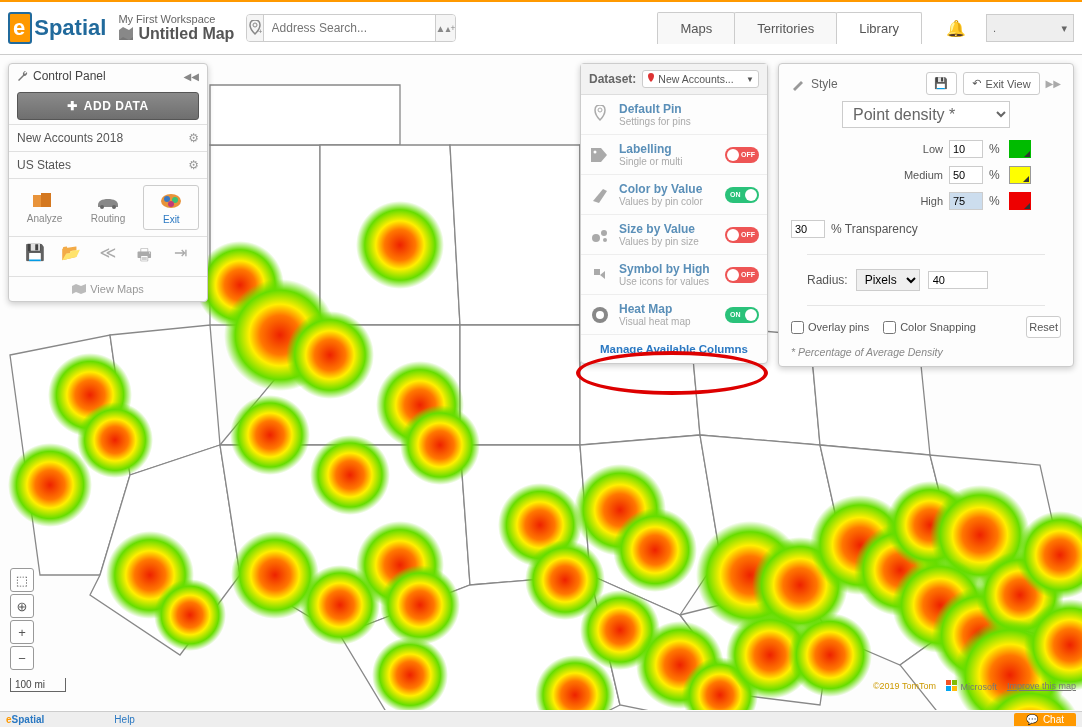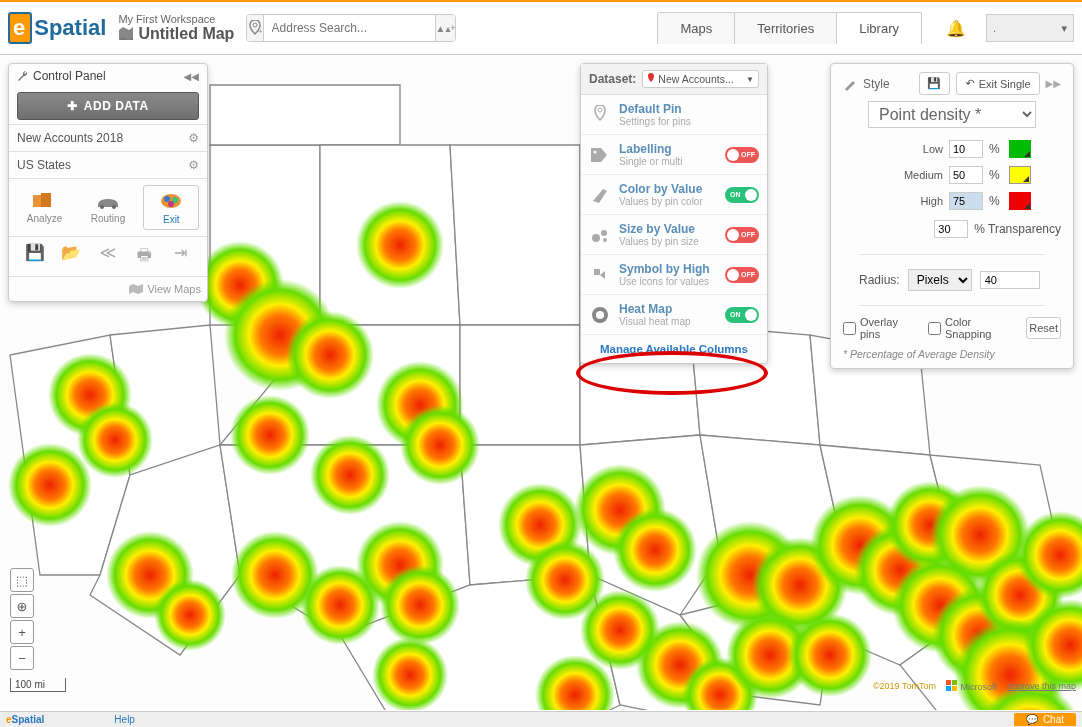--- a/index.html
+++ b/index.html
@@ -36,21 +36,21 @@
 .ctrl-collapse { margin-left:auto; color:#888; font-size:10px; }
 .add-data { margin: 4px 8px; background: linear-gradient(#8a8a8a,#6f6f6f); color:#fff; border:1px solid #555; border-radius:3px; padding:6px 0; text-align:center; font-size:12px; font-weight:bold; letter-spacing:0.5px; display:flex; align-items:center; justify-content:center; gap:6px;}
 .dataset-row { display:flex; align-items:center; padding: 6px 8px; border-top:1px solid #e0e0e0; color:#555; font-size:12px; }
 .dataset-row .gear { margin-left:auto; color:#999; }
 .tools-row { display:flex; justify-content:space-around; padding:6px 4px; border-top:1px solid #e0e0e0; }
 .tool { display:flex; flex-direction:column; align-items:center; gap:2px; font-size:10px; color:#888; width:56px; padding:4px 0; }
 .tool.active { color:#2a78c2; border:1px solid #ccc; border-radius:3px; }
 .tool svg { width:28px; height:22px; }
 .icons-row { display:flex; justify-content:space-around; padding:6px 8px; border-top:1px solid #e0e0e0; color:#aaa; }
 .icons-row span { width:20px; text-align:center; }
-.view-maps { text-align:center; padding:6px; color:#999; font-size:11px; border-top:1px solid #e0e0e0; display:flex; align-items:center; justify-content:flex-end; gap:4px;}
+.view-maps { text-align:center; padding:6px; color:#999; font-size:11px; border-top:1px solid #e0e0e0; display:flex; align-items:center; justify-content:center; gap:4px;}
 
 
 .ds-panel { position:absolute; top:8px; left:580px; width:188px; background:#fdfdfd; border:1px solid #ccc; border-radius:4px; box-shadow:0 2px 6px rgba(0,0,0,0.2); font-size:12px; }
 .ds-header { display:flex; align-items:center; padding:6px 8px; background:#f2f2f2; border-bottom:1px solid #ddd; }
 .ds-header .lbl { color:#666; font-weight:bold; margin-right:6px; }
 .ds-select { flex:1; border:1px solid #ccc; background:#fff; border-radius:3px; padding:2px 4px; display:flex; align-items:center; font-size:10.5px; color:#555; }
 .ds-select svg { margin-right:3px; }
 .ds-select .arrow { margin-left:auto; font-size:8px; }
 .ds-item { display:flex; align-items:center; padding:7px 8px; border-bottom:1px solid #eee; gap:8px; }
 .ds-item .ic { width:22px; color:#aaa; display:flex; justify-content:center; }
@@ -60,37 +60,37 @@
 .ds-item .toggle { width:34px; height:16px; border-radius:8px; position:relative; font-size:7px; font-weight:bold; color:#fff; display:flex; align-items:center; }
 .toggle.off { background:#e55; padding-right:4px; justify-content:flex-end;}
 .toggle.on { background:#2ac27a; padding-left:5px; justify-content:flex-start;}
 .toggle::after { content:''; position:absolute; width:12px; height:12px; border-radius:50%; background:#fff; top:2px; }
 .toggle.off::after { left:2px; }
 .toggle.on::after { right:2px; }
 .ds-footer { padding:8px; text-align:center; color:#2a78c2; font-size:11.5px; font-weight:bold; }
 .red-circle { position:absolute; border:4px solid #d00; border-radius:50%; width:192px; height:44px; top:296px; left:576px; pointer-events:none; }
 
 
-.style-panel { position:absolute; top:8px; right:8px; width:244px; background:#fdfdfd; border:1px solid #ccc; border-radius:4px; box-shadow:0 2px 6px rgba(0,0,0,0.2); padding:8px 12px; font-size:12px; color:#555; }
+.style-panel { position:absolute; top:8px; right:8px; width:296px; background:#fdfdfd; border:1px solid #ccc; border-radius:4px; box-shadow:0 2px 6px rgba(0,0,0,0.2); padding:8px 12px; font-size:12px; color:#555; }
 .style-header { display:flex; align-items:center; gap:6px; margin-bottom:6px; }
 .style-header .title { font-weight:normal; color:#666; flex:1; }
 .style-header .btn { border:1px solid #ccc; border-radius:3px; padding:4px 8px; background:#fff; display:flex; align-items:center; gap:4px; font-size:11px; color:#555; }
 .style-header .expand { color:#aaa; font-size:10px; }
 .density-select { border:1px solid #ccc; width:168px; margin:6px auto 12px; display:block; padding:3px 6px; font-size:16px; color:#666; background:#fff; }
 .dens-row { display:flex; align-items:center; gap:6px; margin:8px 0; justify-content:flex-end; padding-right:30px; }
 .dens-row .lbl { width:56px; text-align:right; font-size:11px; }
 .dens-row input { width:34px; border:1px solid #ccc; padding:2px 3px; font-size:11px; text-align:left; }
 .dens-row input.sel { background:#cde; }
 .dens-row .pct { width:14px; }
 .dens-row .swatch { width:22px; height:18px; position:relative; }
 .swatch.green { background:#0b0; }
 .swatch.yellow { background:#ff0; border:1px solid #999; }
 .swatch.red { background:#e00; }
 .swatch .tri { position:absolute; right:1px; bottom:1px; width:0; height:0; border-left:6px solid transparent; border-bottom:6px solid #333; }
-.trans-row { display:flex; align-items:center; gap:6px; margin:10px 0 16px; justify-content:flex-end; }
+.trans-row { display:flex; align-items:center; gap:6px; margin:10px 0 16px; justify-content:flex-start; }
 .trans-row input { width:34px; border:1px solid #ccc; padding:2px 3px; font-size:11px; }
 .radius-row { display:flex; align-items:center; gap:8px; margin:10px 16px; border-top:1px solid #e5e5e5; border-bottom:1px solid #e5e5e5; padding:14px 0; }
 .radius-row select { border:1px solid #ccc; padding:2px 4px; font-size:12px; width:64px; }
 .radius-row input { width:60px; border:1px solid #ccc; padding:2px 4px; font-size:11px; }
 .check-row { display:flex; gap:14px; margin:8px 0; align-items:center; font-size:11px; }
 .check-row label { display:flex; align-items:center; gap:4px; }
 .check-row .reset { margin-left:auto; border:1px solid #ccc; padding:4px 2px; border-radius:3px; background:#fff; font-size:11px;}
 .foot-note { font-style:italic; color:#888; font-size:10.5px; margin-top:6px; }
 
 
@@ -379,21 +379,21 @@
 </div>
 <div class="red-circle"></div>
 
 <div class="style-panel">
   <div class="style-header">
     <svg width="14" height="14" viewBox="0 0 14 14">
           <path d="M2 12l8-8 2 2-8 8z" fill="#999"></path>
         </svg>
     <span class="title">Style</span>
     <div class="btn">💾</div>
-    <div class="btn">↶ <span>Exit Single</span></div>
+    <div class="btn">↶ <span>Exit View</span></div>
     <span class="expand">▶▶</span>
   </div>
   <select class="density-select"><option>Point density *</option></select>
   <div class="dens-row">
     <span class="lbl">Low</span>
     <input value="10" style="">
     <span class="pct">%</span>
     <span class="swatch green">
           <span class="tri"></span>
         </span>

